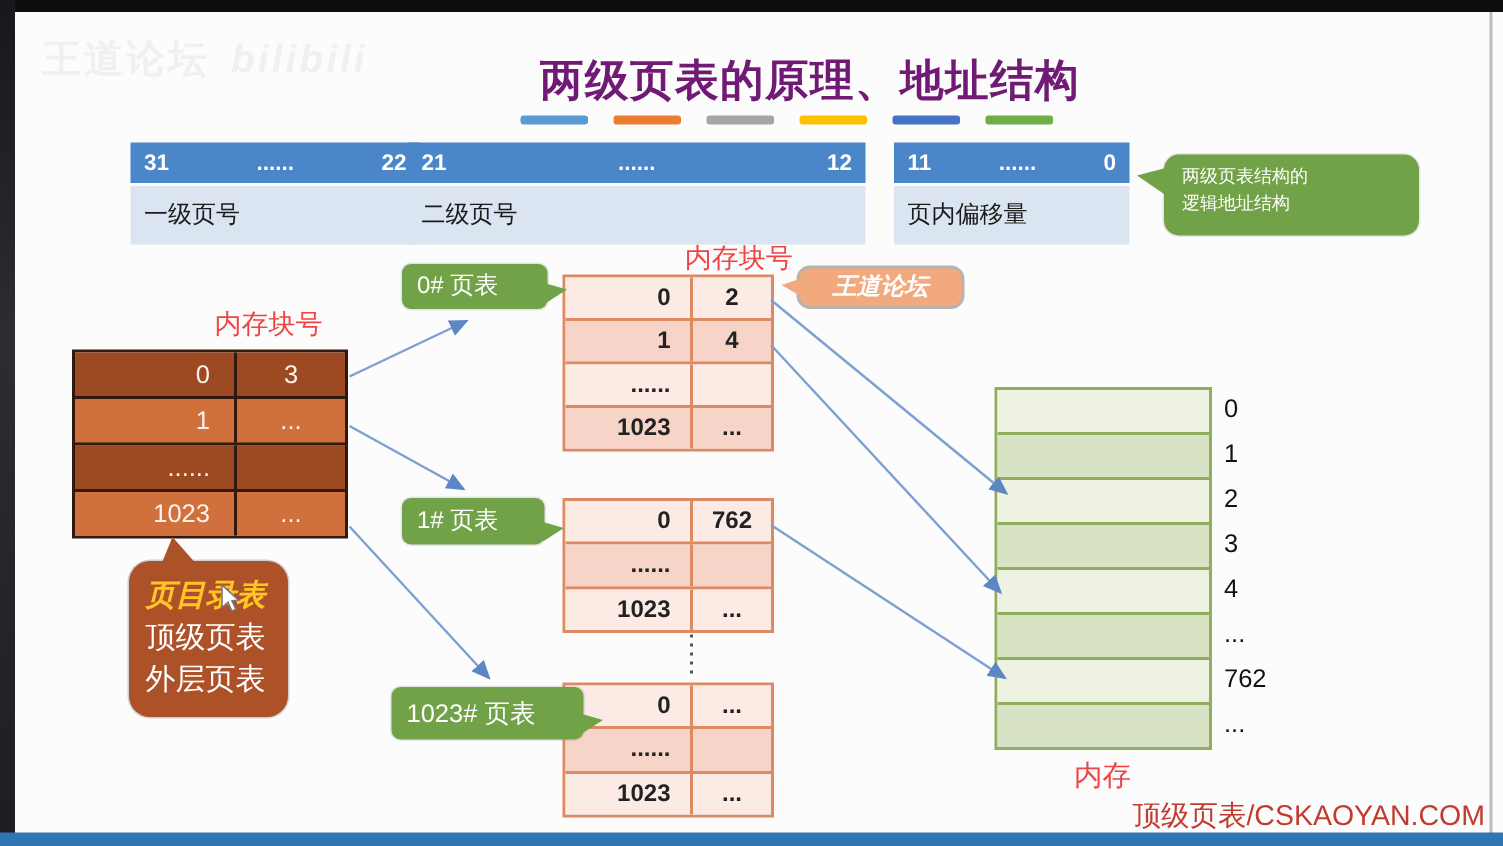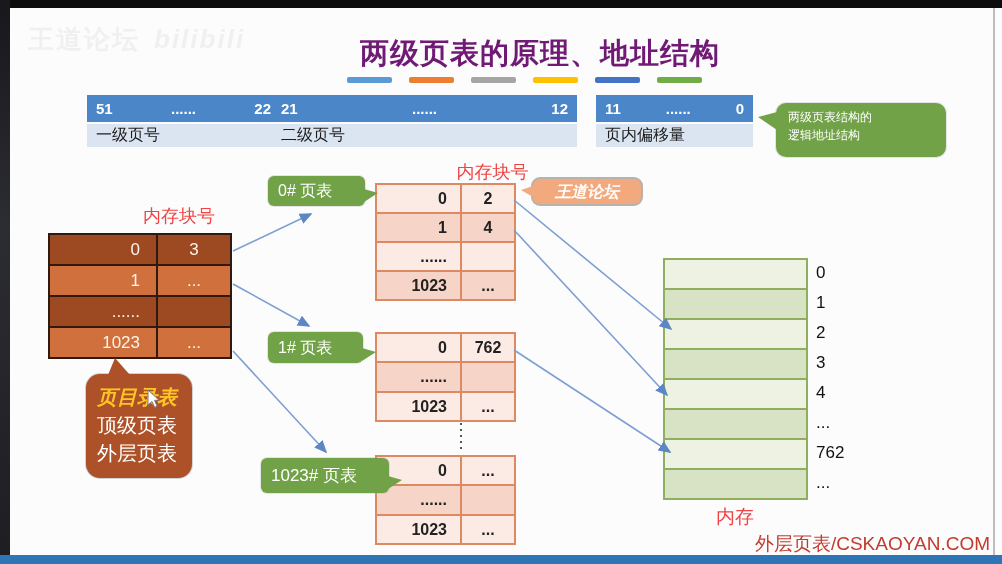--- a/index.html
+++ b/index.html
@@ -18,21 +18,21 @@
 
   .title{left:260px;top:34px;width:560px;text-align:center;font-size:29px;font-weight:bold;
          color:#701a75;letter-spacing:1px;}
   .dashes{left:347px;top:77px;display:flex;gap:17px;}
   .dash{width:45px;height:6px;border-radius:2px;}
 
   
   .addr-sec{top:95px;}
   .addr-head{height:27px;background:#4a86c8;color:#fff;font-weight:bold;font-size:15px;
              display:flex;align-items:center;justify-content:space-between;padding:0 9px;}
-  .addr-label{margin-top:2px;height:23px;background:#dbe5f1;color:#1b1b1b;font-size:16px;
+  .addr-label{margin-top:2px;height:39px;background:#dbe5f1;color:#1b1b1b;font-size:16px;
               display:flex;align-items:center;padding-left:9px;}
 
   
   .gbubble{left:776px;top:103px;width:170px;height:54px;background:#71a247;border-radius:10px;
            color:#fff;font-size:12px;line-height:1.5;padding:5px 0 0 12px;box-sizing:border-box;
            box-shadow:0 0 0 1px #8b8b8b33;z-index:6;}
   .gbubble .tail{position:absolute;left:-18px;top:9px;width:0;height:0;
            border-right:19px solid #71a247;border-top:5px solid transparent;border-bottom:13px solid transparent;}
 
   
@@ -112,21 +112,21 @@
     <div class="dash" style="background: rgb(91, 155, 213);"></div>
     <div class="dash" style="background: rgb(237, 125, 49);"></div>
     <div class="dash" style="background: rgb(165, 165, 165);"></div>
     <div class="dash" style="background: rgb(255, 192, 0);"></div>
     <div class="dash" style="background: rgb(68, 114, 196);"></div>
     <div class="dash" style="background: rgb(112, 173, 71);"></div>
   </div>
 
   <div class="abs addr-sec" style="left:87px;width:193px;">
     <div class="addr-head">
-      <span>51</span>
+      <span>31</span>
       <span>......</span>
       <span>22</span>
     </div>
     <div class="addr-label">一级页号</div>
   </div>
   <div class="abs addr-sec" style="left:272px;width:305px;">
     <div class="addr-head">
       <span>21</span>
       <span>......</span>
       <span>12</span>
@@ -261,21 +261,21 @@
     <div class="mem-label">1</div>
     <div class="mem-label">2</div>
     <div class="mem-label">3</div>
     <div class="mem-label">4</div>
     <div class="mem-label">...</div>
     <div class="mem-label">762</div>
     <div class="mem-label">...</div>
   </div>
   <div class="abs tbl-header" style="left:700px;top:504px;width:70px;font-size:19px;">内存</div>
 
-  <div class="abs footer-brand">外层页表/CSKAOYAN.COM</div>
+  <div class="abs footer-brand">顶级页表/CSKAOYAN.COM</div>
 
   <svg class="abs arrows" viewBox="0 0 1002 564">
     <defs>
       <marker id="ah" markerWidth="9" markerHeight="8" refX="7" refY="3.5" orient="auto">
         <path d="M0,0 L8,3.5 L0,7 Z" fill="#5d86c5"></path>
       </marker>
     </defs>
     <line x1="233" y1="251" x2="311" y2="214" stroke="#7d9fd2" stroke-width="1.6" marker-end="url(#ah)"></line>
     <line x1="233" y1="284" x2="309" y2="326" stroke="#7d9fd2" stroke-width="1.6" marker-end="url(#ah)"></line>
     <line x1="233" y1="351" x2="326" y2="452" stroke="#7d9fd2" stroke-width="1.6" marker-end="url(#ah)"></line>

